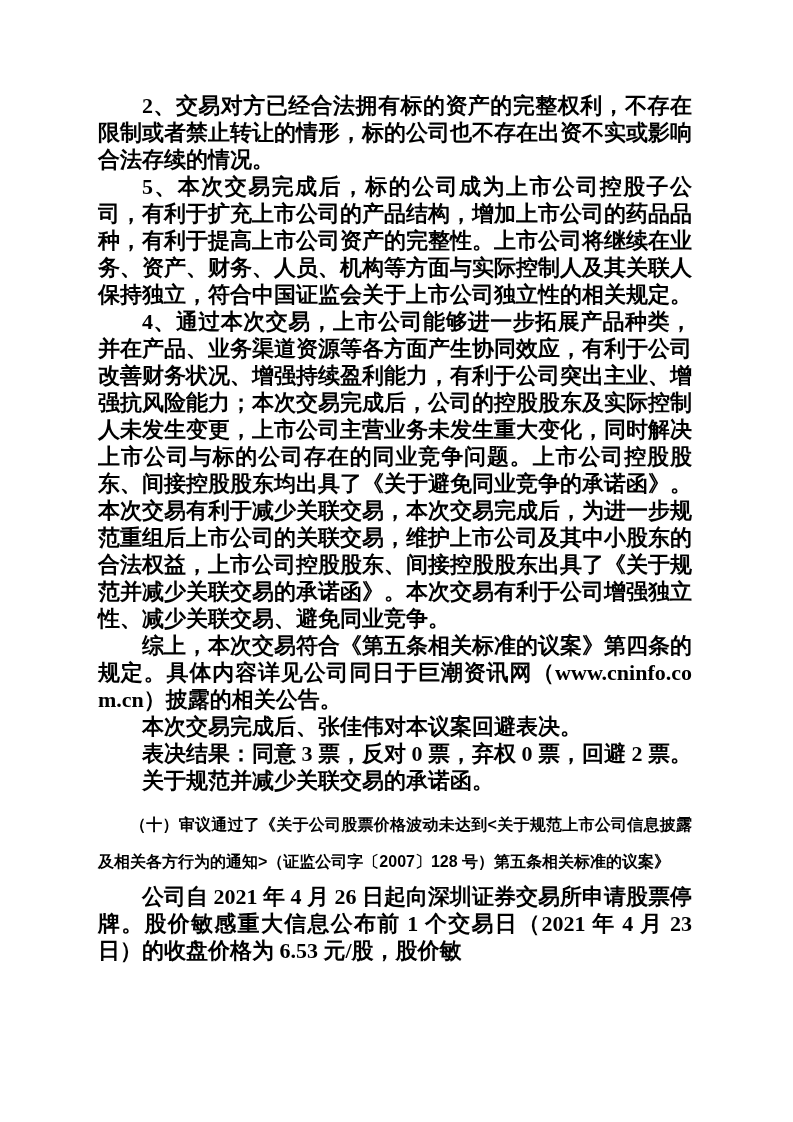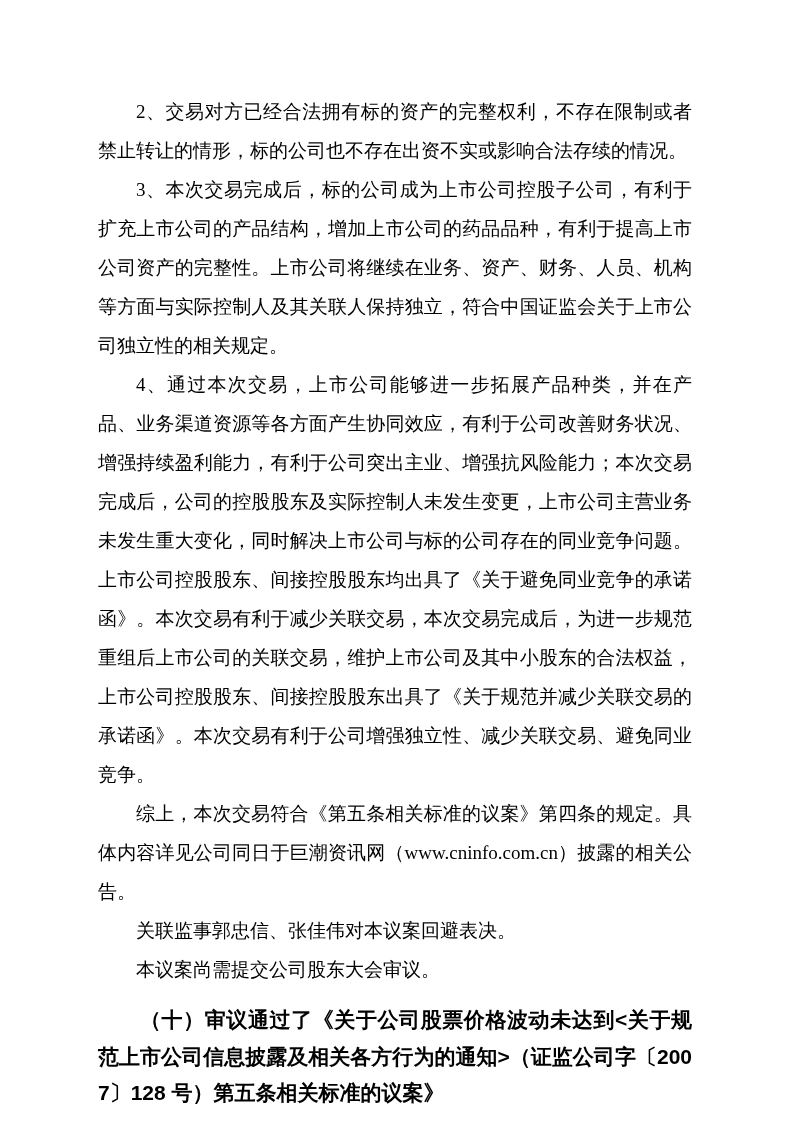--- a/index.html
+++ b/index.html
@@ -14,40 +14,42 @@
     margin: 0 auto;
     background: #ffffff;
     box-sizing: border-box;
     padding: 92px 101px 0 98px;
     overflow: hidden;
     font-family: "Liberation Serif", "DejaVu Serif", serif;
     color: #000000;
   }
   .para {
     margin: 0;
-    font-size: 19px;
-    line-height: 39px;
+    font-size: 22px;
+    line-height: 27px;
     text-align: justify;
     text-indent: 2em;
     word-break: break-all;
+    font-weight: bold;
   }
   .para.heading {
     font-weight: 700;
     line-height: 36.5px;
     padding-top: 13px;
     padding-bottom: 3px;
     font-family: "Liberation Sans", "DejaVu Sans", sans-serif;
-    font-size: 21px;
+    font-size: 16px;
   }
 </style>
 </head>
 <body>
 
 <div class="page">
   <p class="para">2、交易对方已经合法拥有标的资产的完整权利，不存在限制或者禁止转让的情形，标的公司也不存在出资不实或影响合法存续的情况。</p>
-  <p class="para">3、本次交易完成后，标的公司成为上市公司控股子公司，有利于扩充上市公司的产品结构，增加上市公司的药品品种，有利于提高上市公司资产的完整性。上市公司将继续在业务、资产、财务、人员、机构等方面与实际控制人及其关联人保持独立，符合中国证监会关于上市公司独立性的相关规定。</p>
+  <p class="para">5、本次交易完成后，标的公司成为上市公司控股子公司，有利于扩充上市公司的产品结构，增加上市公司的药品品种，有利于提高上市公司资产的完整性。上市公司将继续在业务、资产、财务、人员、机构等方面与实际控制人及其关联人保持独立，符合中国证监会关于上市公司独立性的相关规定。</p>
   <p class="para">4、通过本次交易，上市公司能够进一步拓展产品种类，并在产品、业务渠道资源等各方面产生协同效应，有利于公司改善财务状况、增强持续盈利能力，有利于公司突出主业、增强抗风险能力；本次交易完成后，公司的控股股东及实际控制人未发生变更，上市公司主营业务未发生重大变化，同时解决上市公司与标的公司存在的同业竞争问题。上市公司控股股东、间接控股股东均出具了《关于避免同业竞争的承诺函》。本次交易有利于减少关联交易，本次交易完成后，为进一步规范重组后上市公司的关联交易，维护上市公司及其中小股东的合法权益，上市公司控股股东、间接控股股东出具了《关于规范并减少关联交易的承诺函》。本次交易有利于公司增强独立性、减少关联交易、避免同业竞争。</p>
   <p class="para">综上，本次交易符合《第五条相关标准的议案》第四条的规定。具体内容详见公司同日于巨潮资讯网（www.cninfo.com.cn）披露的相关公告。</p>
-  <p class="para">关联监事郭忠信、张佳伟对本议案回避表决。</p>
-  <p class="para">本议案尚需提交公司股东大会审议。</p>
+  <p class="para">本次交易完成后、张佳伟对本议案回避表决。</p>
+  <p class="para">表决结果：同意 3 票，反对 0 票，弃权 0 票，回避 2 票。</p>
+  <p class="para">关于规范并减少关联交易的承诺函。</p>
   <p class="para heading">（十）审议通过了《关于公司股票价格波动未达到&lt;关于规范上市公司信息披露及相关各方行为的通知&gt;（证监公司字〔2007〕128 号）第五条相关标准的议案》</p>
   <p class="para">公司自 2021 年 4 月 26 日起向深圳证券交易所申请股票停牌。股价敏感重大信息公布前 1 个交易日（2021 年 4 月 23 日）的收盘价格为 6.53 元/股，股价敏</p>
 </div>
 
 </body></html>

